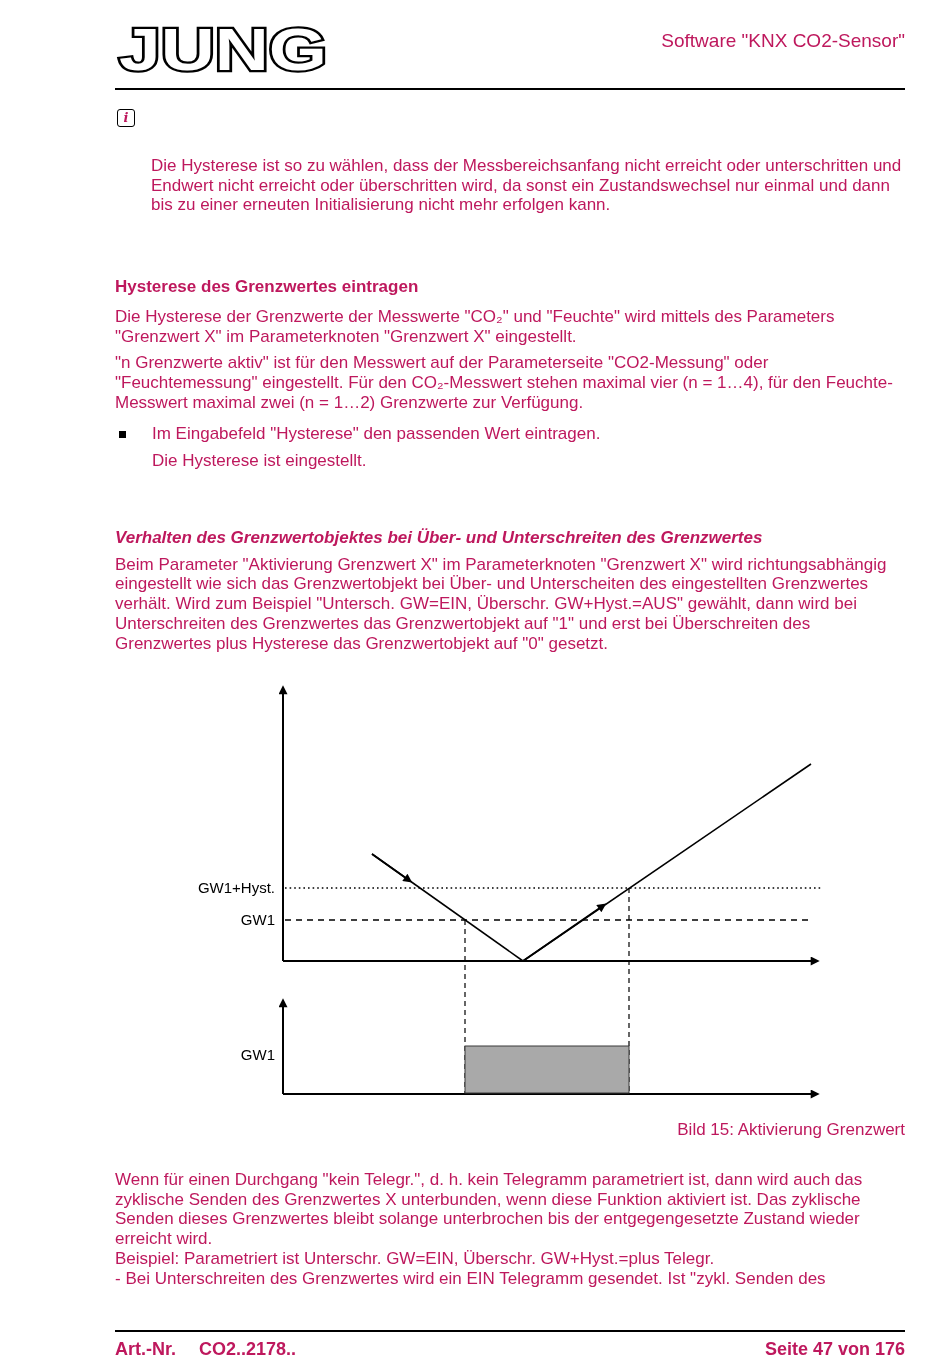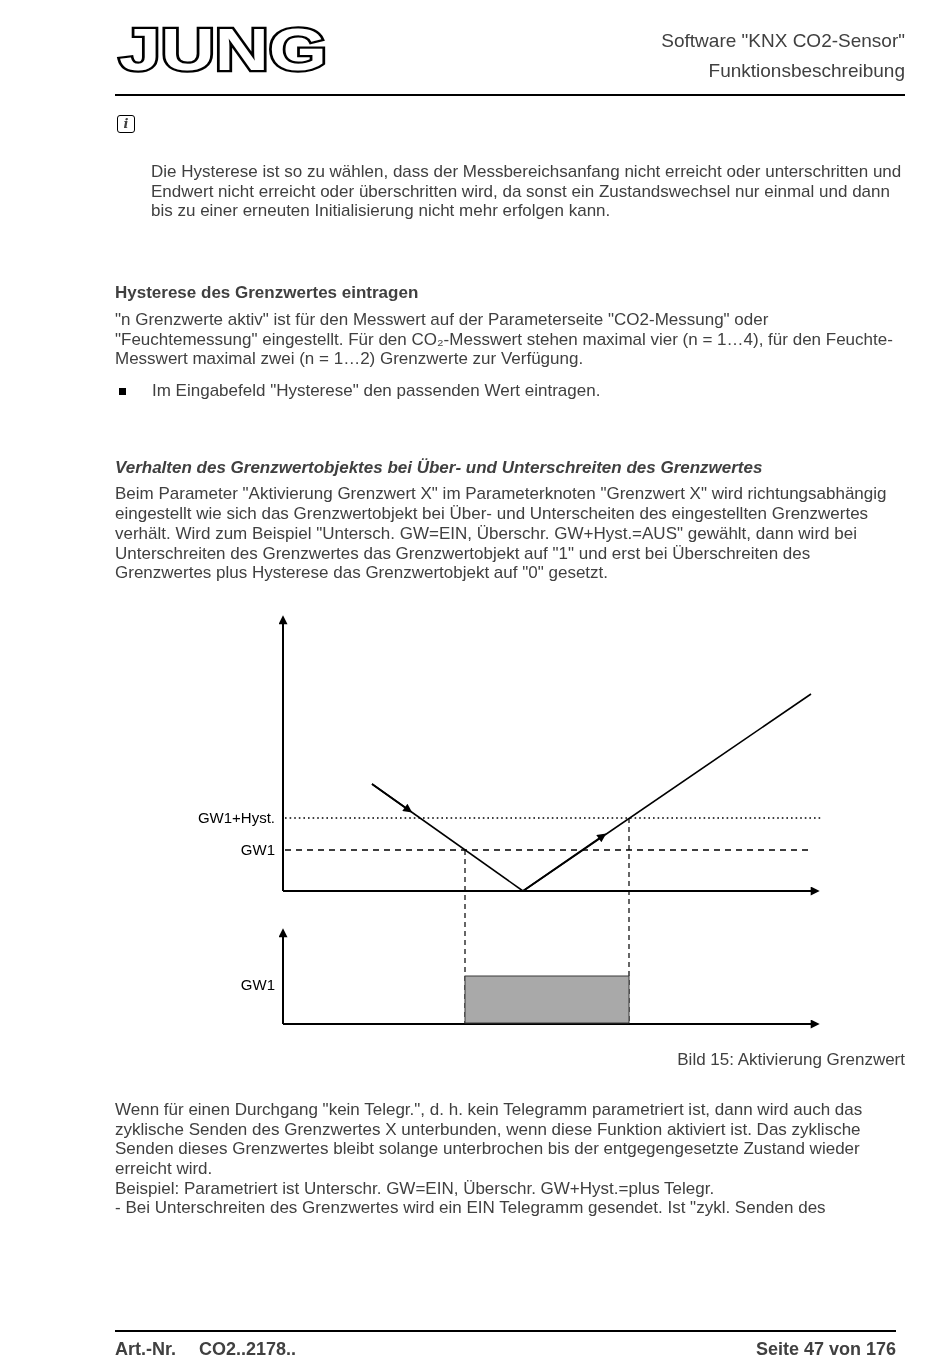--- a/index.html
+++ b/index.html
@@ -2,21 +2,21 @@
 <html><head>
 <meta charset="utf-8">
 <style>
   * { margin: 0; padding: 0; box-sizing: border-box; }
   html, body { background: #ffffff; }
   .page {
     position: relative;
     width: 950px;
     height: 1370px;
     background: #ffffff;
-    color: #404040;
+    color: #be185d;
     font-family: "Liberation Sans", "DejaVu Sans", sans-serif;
     font-size: 17px;
     line-height: 1.16;
     overflow: hidden;
   }
   .content { padding: 22px 45px 0 115px; }
 
   
   .header {
     display: flex;
@@ -73,21 +73,21 @@
   .figlabel { font-size: 15px; fill: #000; }
   .caption { text-align: right; margin-top: 2px; }
 
   .s3 { margin-top: 30px; max-width: 790px; }
 
   
   .footer {
     position: absolute;
     top: 1330px;
     left: 115px;
-    right: 54px;
+    right: 45px;
     border-top: 2px solid #000;
     padding-top: 7px;
     display: flex;
     justify-content: space-between;
     font-weight: bold;
     font-size: 18px;
   }
   .footer-left span { margin-right: 18px; }
 </style>
 </head>
@@ -95,36 +95,37 @@
 
 <div class="page">
   <div class="content">
 
     <header class="header">
       <svg class="logo" width="218" height="58" viewBox="0 0 218 58">
         <text x="4" y="48" textLength="208" lengthAdjust="spacingAndGlyphs" class="logo-text">JUNG</text>
       </svg>
       <div class="header-right">
         <div>Software "KNX CO2-Sensor"</div>
-        <div>Funktionsbeschreibung</div>
       </div>
     </header>
 
     <div class="note">
       <span class="note-icon">i</span>
       <p class="note-text">Die Hysterese ist so zu wählen, dass der Messbereichsanfang nicht erreicht oder unterschritten und Endwert nicht erreicht oder überschritten wird, da sonst ein Zustandswechsel nur einmal und dann bis zu einer erneuten Initialisierung nicht mehr erfolgen kann.</p>
     </div>
 
     <h2 class="h-s1">Hysterese des Grenzwertes eintragen</h2>
+    <p class="p-s1a">Die Hysterese der Grenzwerte der Messwerte "CO₂" und "Feuchte" wird mittels des Parameters "Grenzwert X" im Parameterknoten "Grenzwert X" eingestellt.</p>
     <p class="p-s1b">"n Grenzwerte aktiv" ist für den Messwert auf der Parameterseite "CO2-Messung" oder "Feuchtemessung" eingestellt. Für den CO₂-Messwert stehen maximal vier (n = 1…4), für den Feuchte-Messwert maximal zwei (n = 1…2) Grenzwerte zur Verfügung.</p>
 
     <div class="bullet">
       <span class="bullet-square"></span>
       <p>Im Eingabefeld "Hysterese" den passenden Wert eintragen.</p>
     </div>
+    <p class="bullet-result">Die Hysterese ist eingestellt.</p>
 
     <h2 class="h-s2">Verhalten des Grenzwertobjektes bei Über- und Unterschreiten des Grenzwertes</h2>
     <p class="p-s2">Beim Parameter "Aktivierung Grenzwert X" im Parameterknoten "Grenzwert X" wird richtungsabhängig eingestellt wie sich das Grenzwertobjekt bei Über- und Unterscheiten des eingestellten Grenzwertes verhält. Wird zum Beispiel "Untersch. GW=EIN, Überschr. GW+Hyst.=AUS" gewählt, dann wird bei Unterschreiten des Grenzwertes das Grenzwertobjekt auf "1" und erst bei Überschreiten des Grenzwertes plus Hysterese das Grenzwertobjekt auf "0" gesetzt.</p>
 
     <figure class="figure">
       <svg class="fig-svg" width="790" height="452" viewBox="0 0 790 452">
         <defs>
           <marker id="arr" viewBox="0 0 10 10" refX="7" refY="5" markerWidth="12" markerHeight="9" markerUnits="userSpaceOnUse" orient="auto-start-reverse">
             <path d="M0 0 L10 5 L0 10 z" fill="#000"></path>
           </marker>

